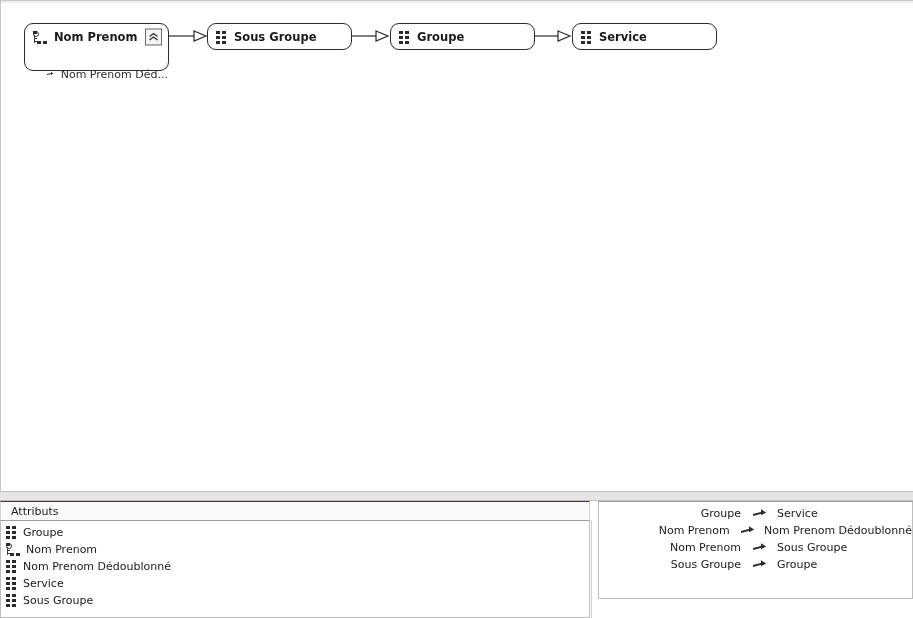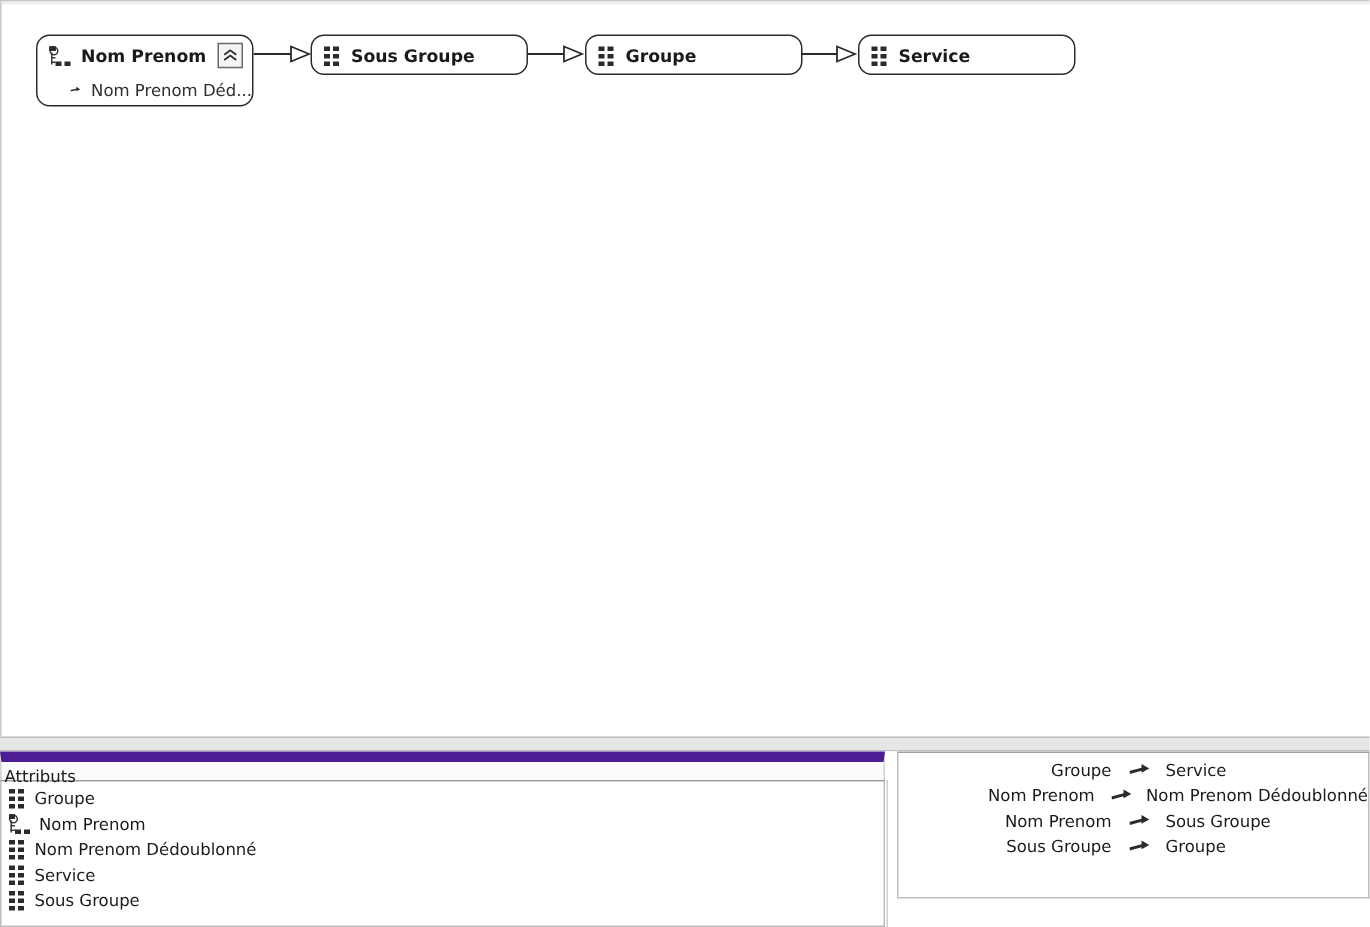--- a/index.html
+++ b/index.html
@@ -74,20 +74,21 @@
   }
   .node-child {
     display: flex;
     align-items: center;
     height: 20px;
     padding-left: 22px;
     font-size: 11px;
     color: #2e2e2e;
     white-space: nowrap;
     overflow: hidden;
+    margin-top: 14px;
   }
   .node-child .child-label {
     margin-left: 7px;
   }
 
   
   .grid-icon {
     position: relative;
     width: 11px;
     height: 13px;
@@ -182,25 +183,25 @@
     height: 117px;
     box-sizing: border-box;
     background: #ffffff;
   }
   #attributs-panel { left: 0; width: 590px; }
   #relations-panel { left: 598px; width: 315px; }
 
   .panel-header {
     height: 19px;
     line-height: 19px;
-    padding-left: 2px;
+    padding-left: 10px;
     font-size: 11px;
     color: #1a1a1a;
     background: #fbfbfb;
-    border-top: 7px solid #4c1d95;
+    border-top: 1px solid #4c1d95;
     border-left: 1px solid #d2d2d2;
     border-right: 1px solid #d2d2d2;
     box-sizing: border-box;
     white-space: nowrap;
   }
   .panel-body {
     height: 98px;
     background: #ffffff;
     border: 1px solid #bdbdbd;
     border-top: 1px solid #9f9f9f;

